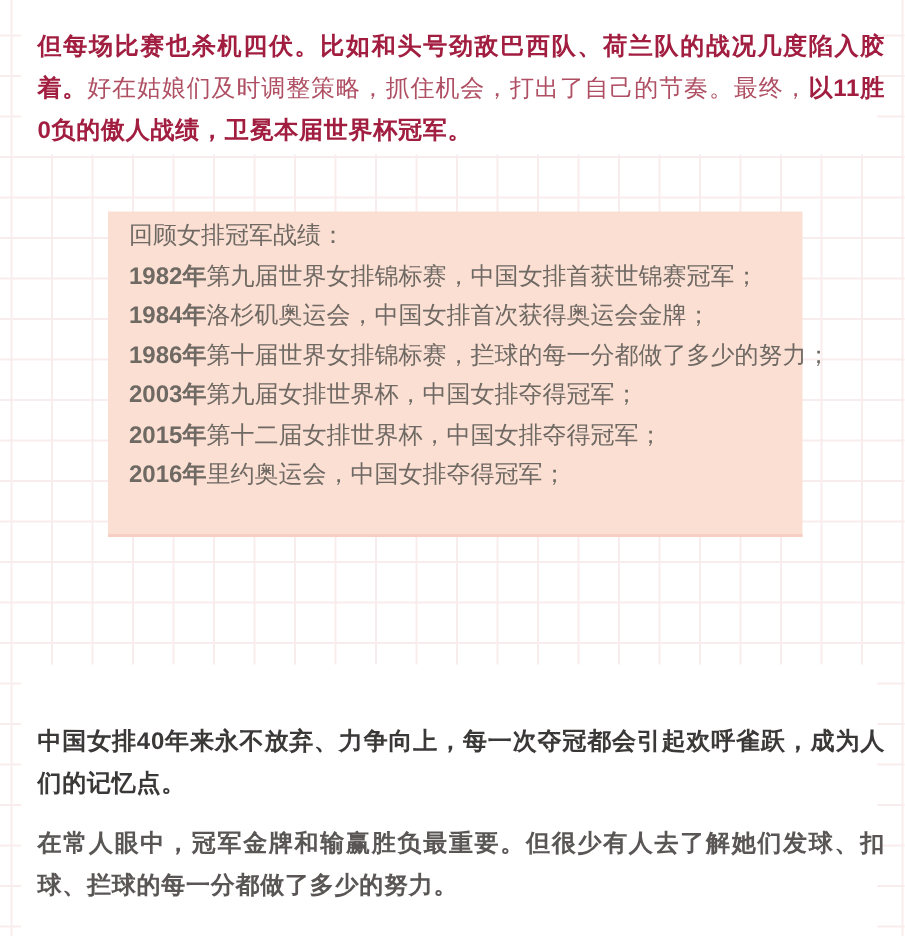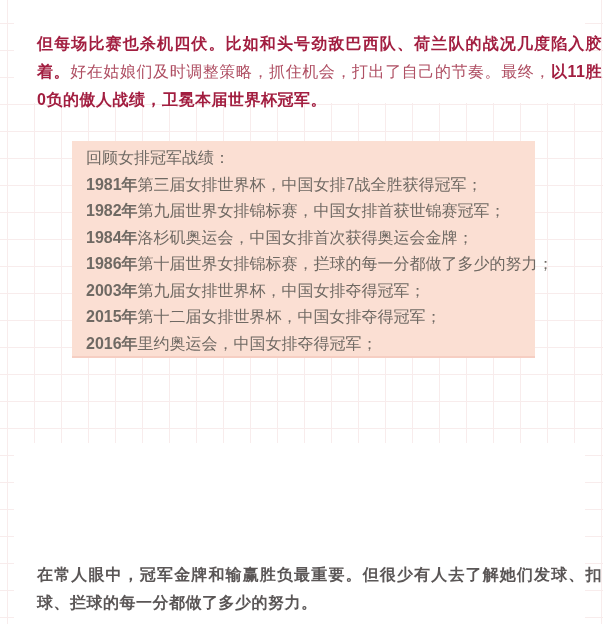--- a/index.html
+++ b/index.html
@@ -19,21 +19,21 @@
     background-size: 27px 27px;
     background-position: 7px 23px;
   }
   .white-block { position: absolute; background: #ffffff; }
   .block-top    { left: 14px; top: 0;     width: 571px; height: 103px; }
   .block-bottom { left: 14px; top: 443px; width: 571px; height: 181px; }
 
   .para {
     position: absolute;
     left: 21px; width: 565px;
-    margin: 16px;
+    margin: 4px;
     font-size: 16px;
     line-height: 28px;
     text-align: justify;
     letter-spacing: 0.5px;
   }
   .para-intro { top: 14px; color: #a21e40; font-weight: bold; }
   .para-intro .seg-regular { color: #af4f63; font-weight: normal; }
   .para-legacy { top: 477px; color: #3b3838; font-weight: bold; }
   .para-effort { top: 545px; color: #5a5656; font-weight: bold; }
 
@@ -59,26 +59,26 @@
 
   <div class="white-block block-top"></div>
   <div class="white-block block-bottom"></div>
 
   <p class="para para-intro"><span class="seg-bold">但每场比赛也杀机四伏。比如和头号劲敌巴西队、荷兰队的战况几度陷入胶着。</span><span class="seg-regular">好在姑娘们及时调整策略，抓住机会，打出了自己的节奏。最终，</span><span class="seg-bold">以11胜0负的傲人战绩，卫冕本届世界杯冠军。</span></p>
 
   <div class="highlight-box">
     <div class="box-line box-title">回顾女排冠军战绩：</div>
     <div>
 
-    <div class="box-line"><span class="year">1981年</span><span class="desc">第三届女排世界杯，中国女排7战全胜获得冠军；</span></div>
         <div class="box-line"><span class="year">1982年</span><span class="desc">第九届世界女排锦标赛，中国女排首获世锦赛冠军；</span></div>
         <div class="box-line"><span class="year">1984年</span><span class="desc">洛杉矶奥运会，中国女排首次获得奥运会金牌；</span></div>
         <div class="box-line"><span class="year">1986年</span><span class="desc">第十届世界女排锦标赛，拦球的每一分都做了多少的努力；</span></div>
         <div class="box-line"><span class="year">2003年</span><span class="desc">第九届女排世界杯，中国女排夺得冠军；</span></div>
         <div class="box-line"><span class="year">2015年</span><span class="desc">第十二届女排世界杯，中国女排夺得冠军；</span></div>
         <div class="box-line"><span class="year">2016年</span><span class="desc">里约奥运会，中国女排夺得冠军；</span></div>
       </div>
   </div>
 
+  <p class="para para-legacy">中国女排40年来永不放弃、力争向上，每一次夺冠都会引起欢呼雀跃，成为人们的记忆点。</p>
 
   <p class="para para-effort">在常人眼中，冠军金牌和输赢胜负最重要。但很少有人去了解她们发球、扣球、拦球的每一分都做了多少的努力。</p>
 
 </div>
 
 </body></html>

